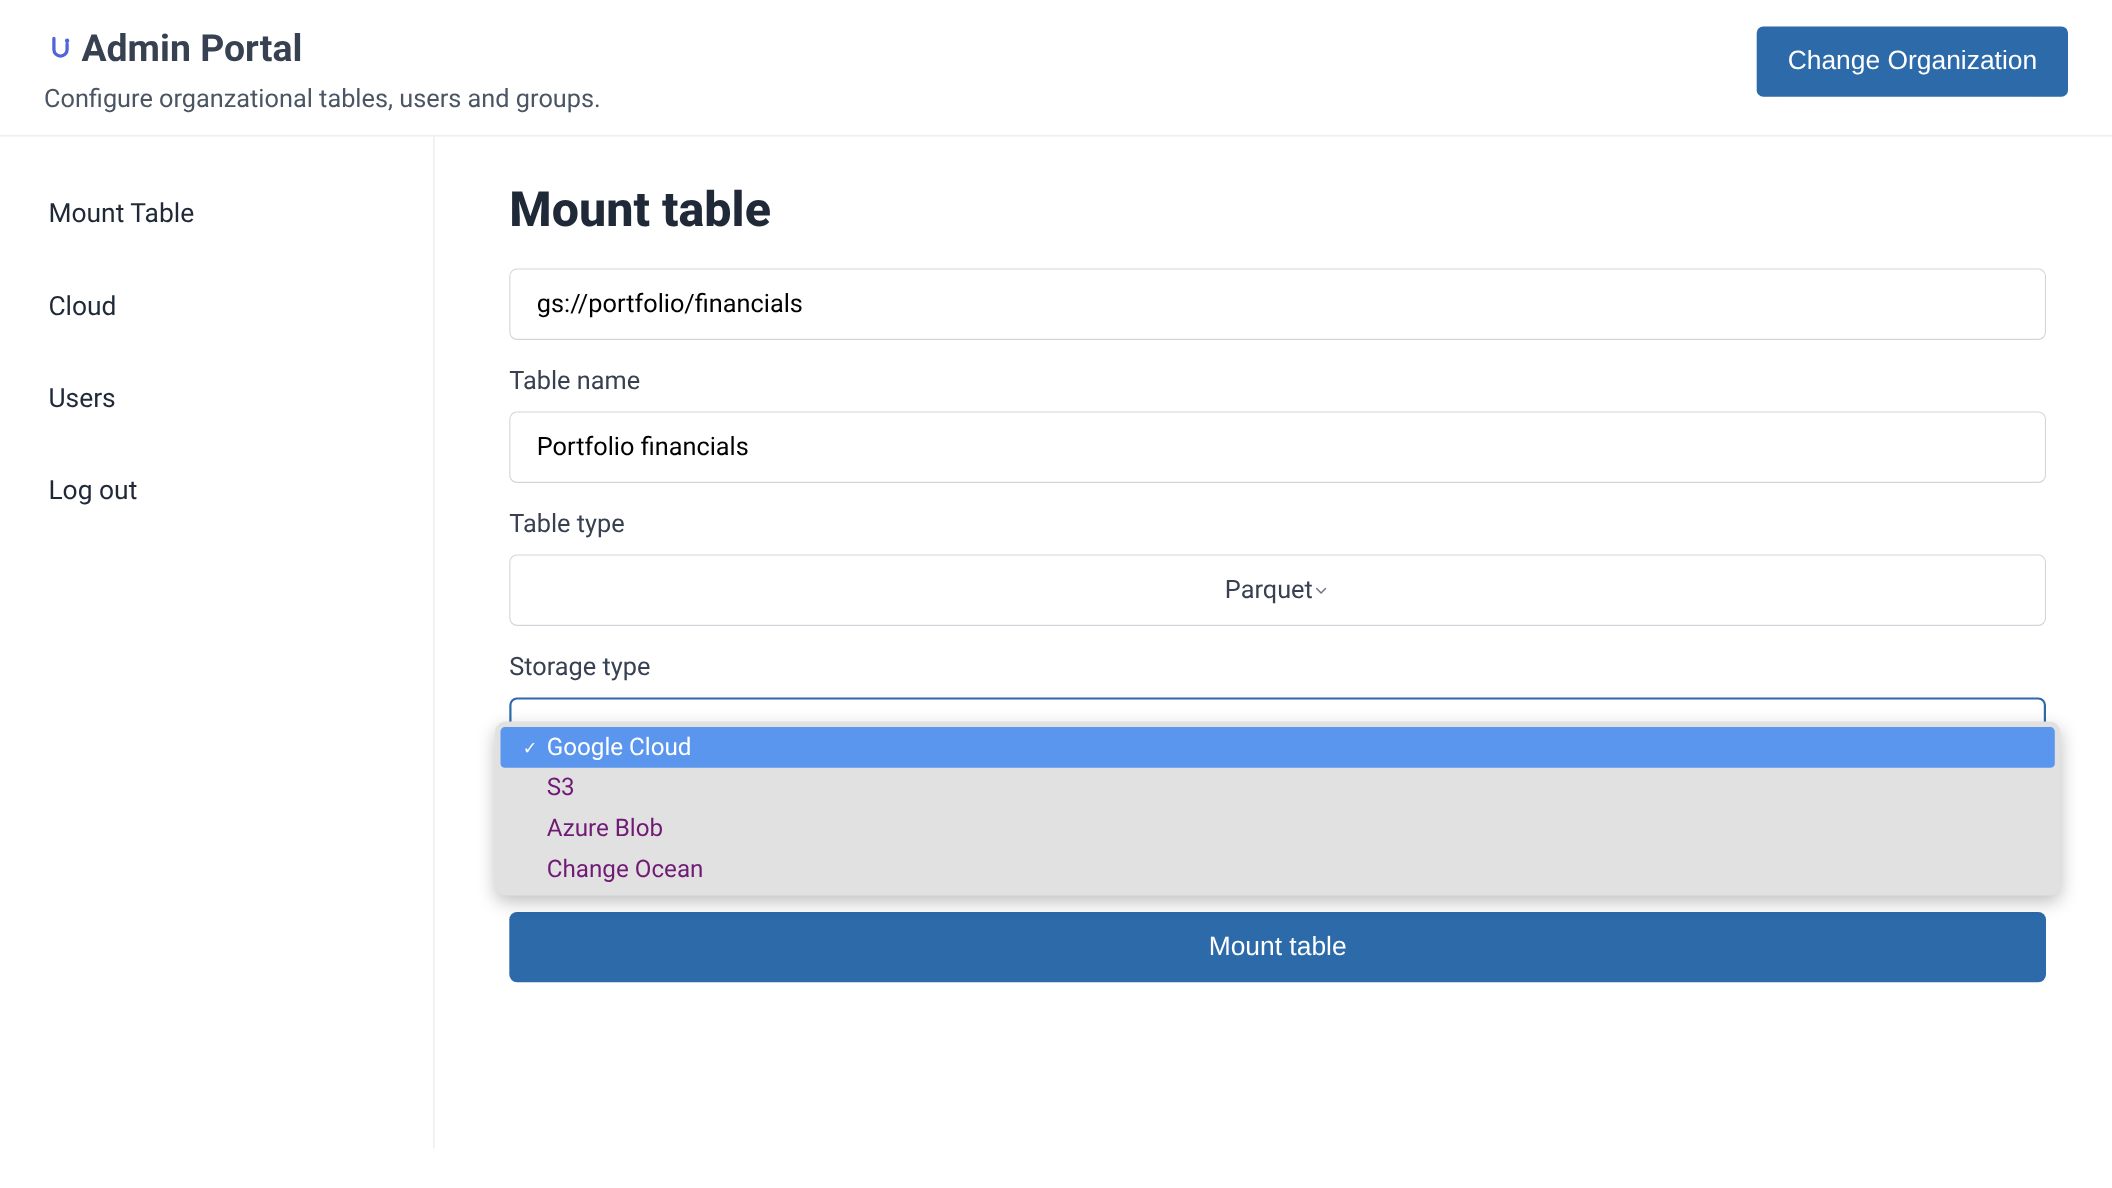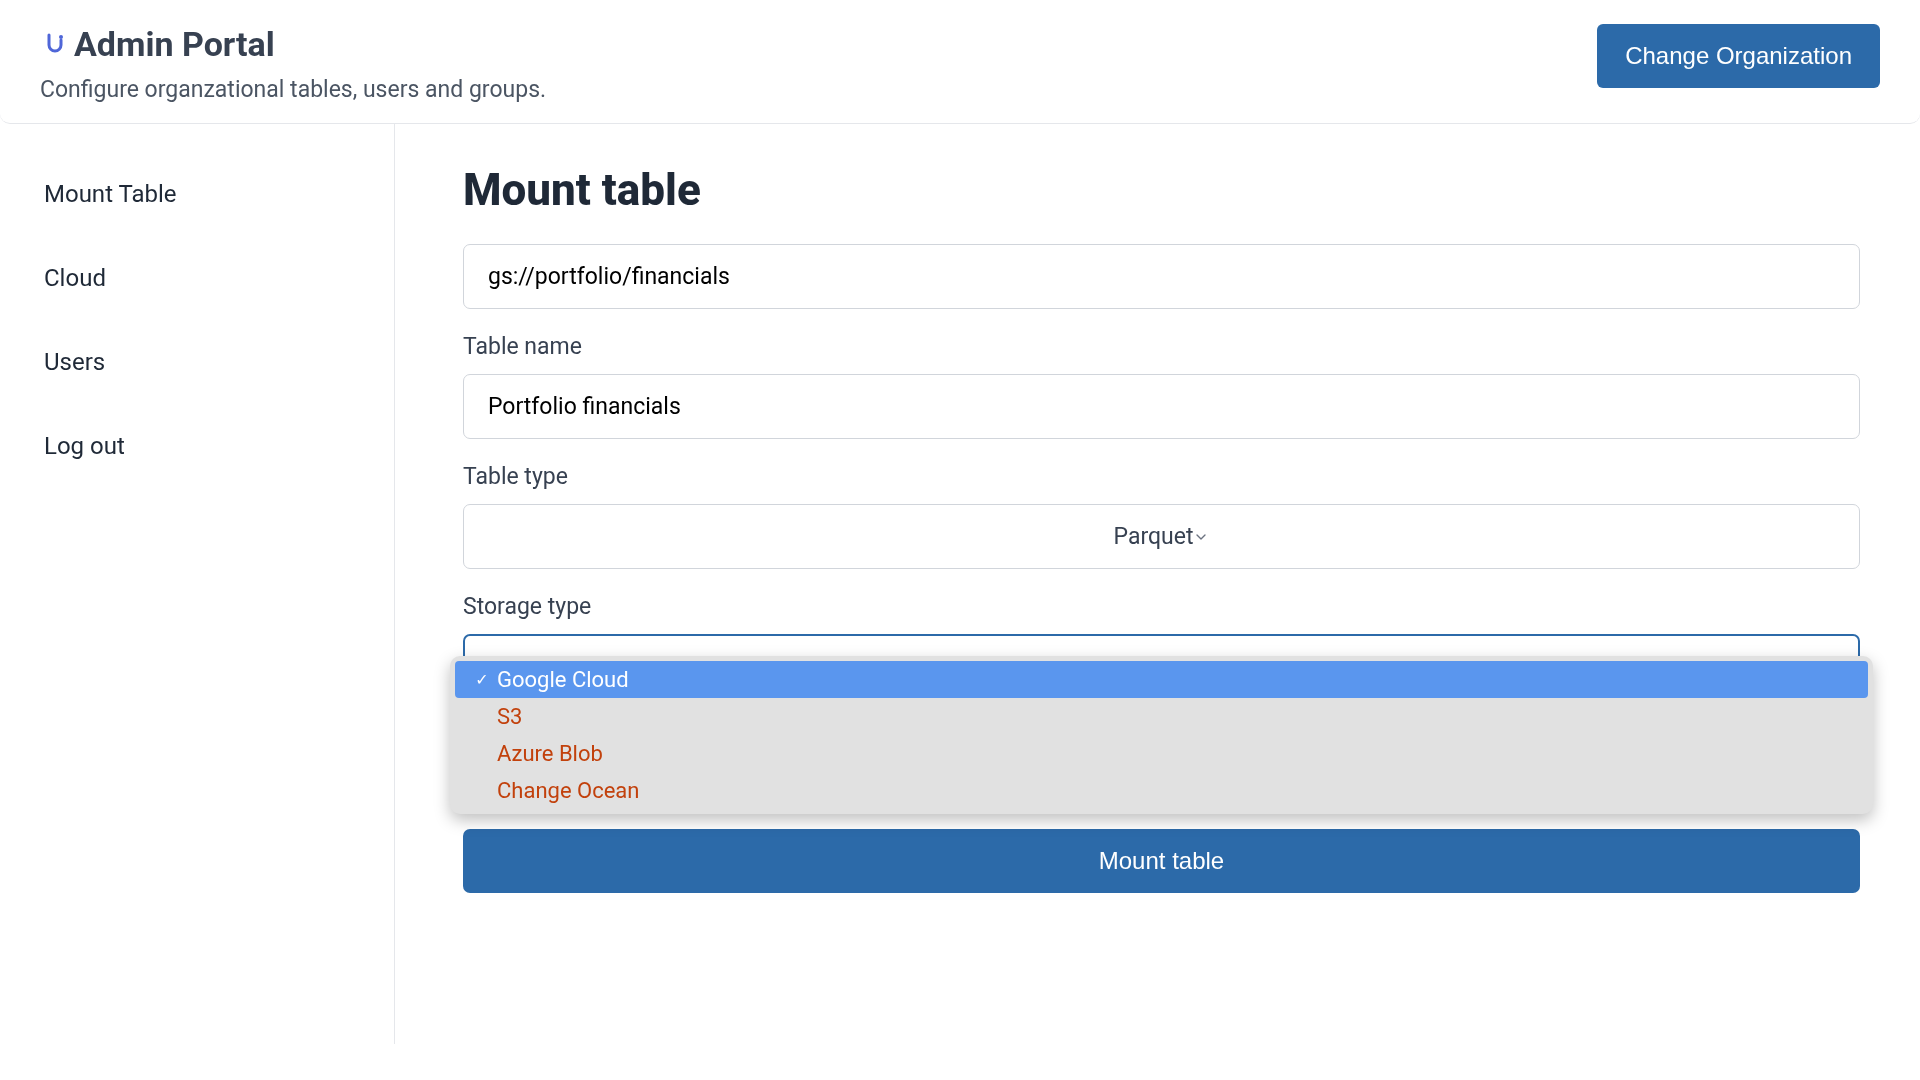--- a/index.html
+++ b/index.html
@@ -14,21 +14,20 @@
       width: 1920px;
       height: 1080px;
       overflow: hidden;
     }
     .header {
       display: flex;
       justify-content: space-between;
       align-items: flex-start;
       padding: 24px 40px 20px 40px;
       border-bottom: 1px solid #e5e7eb;
-      border-radius: 10px;
     }
     .header-left {
       display: flex;
       flex-direction: column;
       gap: 12px;
     }
     .title-row {
       display: flex;
       align-items: center;
       gap: 8px;
@@ -147,21 +146,21 @@
       background: #e1e1e1;
       border-radius: 10px;
       box-shadow: 0 6px 16px rgba(0,0,0,0.25);
       overflow: hidden;
       z-index: 10;
       padding: 5px;
     }
     .dropdown-option {
       padding: 6px 20px 6px 20px;
       font-size: 22px;
-      color: #c2410c;
+      color: #701a75;
       cursor: pointer;
       display: flex;
       align-items: center;
       gap: 8px;
       border-radius: 4px;
     }
     .dropdown-option.selected {
       background: #5a96ee;
       color: #fff;
     }

